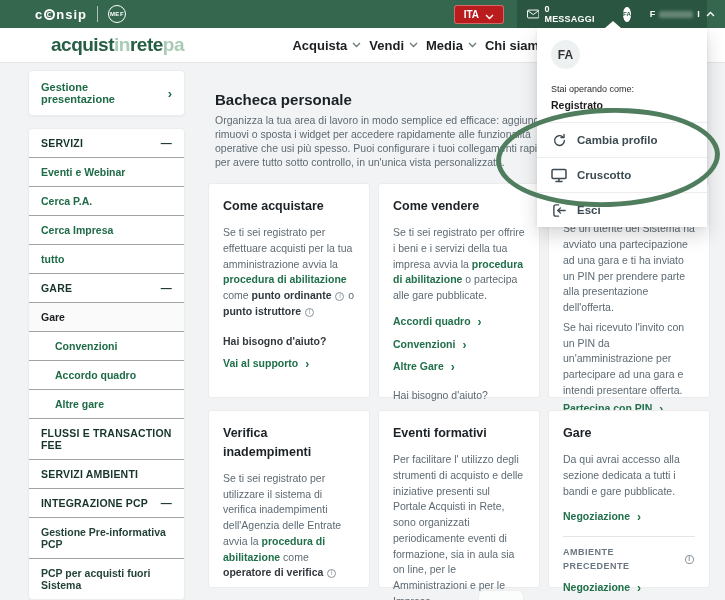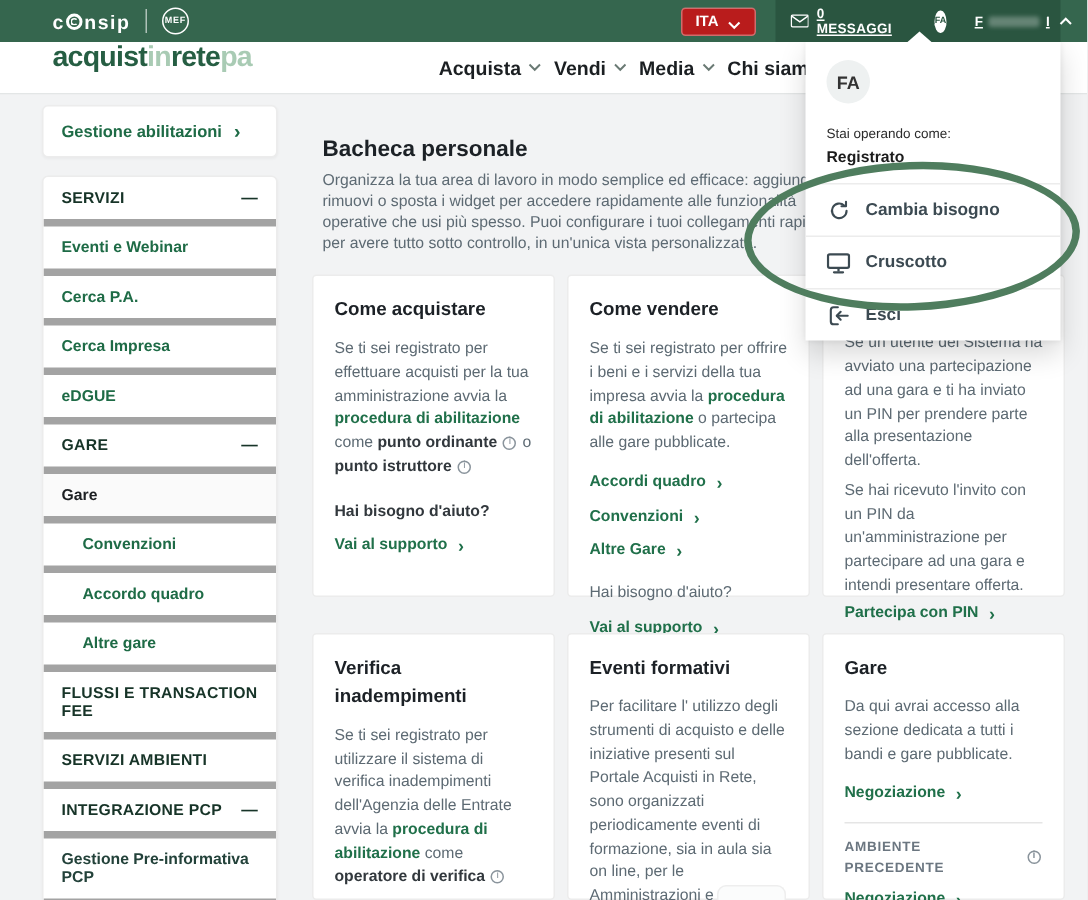--- a/index.html
+++ b/index.html
@@ -22,70 +22,70 @@
     border-radius:50%; border-right-color:transparent; }
   .top-divider { width:1px; height:16px; background:rgba(255,255,255,.6); margin:0 10px; }
   .mef { width:18px; height:18px; border:1px solid #fff; border-radius:50%;
     color:#fff; font-size:6px; font-weight:bold; display:flex; align-items:center;
     justify-content:center; letter-spacing:.5px; }
   .top-spacer { flex:1; }
   .lang-btn { background:#b91c1c; border:1px solid rgba(255,255,255,.35);
     border-radius:3px; color:#fff; font-size:10px; font-weight:bold;
     padding:3px 9px; display:flex; align-items:flex-end; gap:6px; margin-right:13px; cursor:pointer; }
   .top-user-panel { background:#2A5540; height:28px; width:190px; margin-right:18px;
-    display:flex; align-items:center; padding:0 10px; color:#fff; gap:19px;text-decoration:underline; }
+    display:flex; align-items:center; padding:0 10px; color:#fff; gap:19px; }
   .msg-group { display:flex; align-items:center; gap:5px; cursor:pointer; }
   .msg-label { font-size:9px; font-weight:bold; letter-spacing:.2px; }
   .avatar-sm { width:15px; height:15px; border-radius:50%; background:#fff;
     color:#2A5540; font-size:6px; font-weight:bold; display:flex;
     align-items:center; justify-content:center; margin-left:8px; }
   .user-name { font-size:9px; font-weight:bold; display:flex; align-items:center; gap:2px; cursor:pointer; }
   .redacted { display:inline-block; width:34px; height:7px; margin:0 2px;
     background:rgba(255,255,255,.28); filter:blur(1.5px); border-radius:2px; }
   .caret-up { position:absolute; bottom:0; left:605px; width:0; height:0;
     border-left:8px solid transparent; border-right:8px solid transparent;
     border-bottom:7px solid #ffffff; z-index:60; }
 
   
   .navbar { position:relative; height:35px; background:#fff; display:flex;
-    padding-left:35px; border-bottom:1px solid #e3e6e6; z-index:10; }
+    align-items:center; padding-left:51px; border-bottom:1px solid #e3e6e6; z-index:10; }
   .brand { font-size:19px; font-weight:bold; letter-spacing:-.5px; cursor:pointer; }
   .brand .dark { color:#265E43; }
   .brand .light { color:#A9CBB4; }
   .nav-menu { margin-left:auto; margin-right:178px; display:flex; gap:8px; align-items:center; }
   .nav-item { font-size:13px; font-weight:bold; color:#1B1F22; display:flex;
     align-items:center; gap:5px; cursor:pointer; white-space:nowrap; }
 
   
   .content { position:absolute; top:63px; left:0; right:0; bottom:0; }
 
   
   .sidebar { position:absolute; left:28px; top:7px; width:157px; }
   .side-card { background:#fff; border:1px solid #ececec; border-radius:4px;
     box-shadow:0 1px 2px rgba(0,0,0,.04); overflow:hidden; }
   .side-top { padding:10px 12px; color:#1E6B46; font-size:11px; font-weight:bold;
     display:flex; align-items:center; gap:8px; cursor:pointer; }
   .side-menu { margin-top:12px; }
-  .side-row { padding:8px 12px; border-top:5px solid #a3a3a3; font-size:10.5px;
+  .side-row { padding:8px 12px; border-top:1px solid #a3a3a3; font-size:10.5px;
     cursor:pointer; display:flex; align-items:center; justify-content:space-between; }
   .side-row:first-child { border-top:none; }
   .side-header { font-weight:bold; color:#173428; letter-spacing:.2px; font-size:10.5px; }
   .side-item { color:#1E6B46; font-weight:bold; }
   .side-item-dark { color:#23423A; font-weight:bold; }
   .side-sub { padding-left:26px; color:#1E6B46; font-weight:bold; }
   .side-active { color:#1c1f22; font-weight:bold; background:#fafafa; }
   .collapse-glyph { color:#173428; font-weight:bold; font-size:11px; }
   .chev-green { color:#1E6B46; font-size:13px; font-weight:bold; line-height:1; }
 
   
   .main { position:absolute; left:208px; top:0; width:505px; }
   .page-title { margin:28px 0 6px 7px; font-size:15px; font-weight:bold; color:#1C2126; }
   .intro { margin:0 0 14px 7px; width:347px; font-size:10.5px; line-height:1.32;
     color:#5D6A73; }
-  .cards { display:grid; grid-template-columns:repeat(3,162px); gap:24px 8px; }
+  .cards { display:grid; grid-template-columns:repeat(3,162px); gap:12px 8px; }
   .card { background:#fff; border:1px solid #ececec; border-radius:3px;
     padding:13px 14px; font-size:10.5px; color:#5D6A73; line-height:1.5; }
   .card.r1 { height:215px; }
   .card.r2 { height:178px; }
   .card.pad-top { padding-top:37px; }
   .card-title { font-size:12.5px; font-weight:bold; color:#1C2126; margin-bottom:9px; }
   .green-link { color:#20704A; font-weight:bold; cursor:pointer; }
   .bold-dark { color:#32383D; font-weight:bold; }
   .info-i { display:inline-flex; width:9px; height:9px; border:1px solid #8A949C;
     border-radius:50%; color:#8A949C; font-size:7px; align-items:center;
@@ -194,40 +194,40 @@
       <div class="nav-item">
         <span>Chi siamo</span>
       </div>
     </div>
   </div>
 
   <div class="content">
 
     <div class="sidebar">
       <div class="side-card side-top">
-        <span>Gestione abilitazioni</span>
+        <span>Gestione presentazione</span>
         <span class="chev-green">›</span>
       </div>
 
       <div class="side-card side-menu">
         <div class="side-row side-header">
           <span>SERVIZI</span>
           <span class="collapse-glyph">—</span>
         </div>
         <div class="side-row side-item">
             <span>Eventi e Webinar</span>
           </div>
         <div class="side-row side-item">
             <span>Cerca P.A.</span>
           </div>
         <div class="side-row side-item">
             <span>Cerca Impresa</span>
           </div>
         <div class="side-row side-item">
-            <span>eDGUE</span>
+            <span>tutto</span>
           </div>
         <div class="side-row side-header">
           <span>GARE</span>
           <span class="collapse-glyph">—</span>
         </div>
         <div class="side-row side-active">
             <span>Gare</span>
           </div>
         <div class="side-row side-sub">
             <span>Convenzioni</span>
@@ -352,21 +352,21 @@
     <div class="dd-operating">Stai operando come:</div>
     <div class="dd-role">Registrato</div>
 
     <div class="dd-item">
       <span class="dd-icon">
         <svg class="icon" width="15" height="15" viewBox="0 0 16 16">
             <path d="M13.2 8 A5.2 5.2 0 1 1 11.5 4.2" fill="none" stroke="#3C4A52" stroke-width="1.5" stroke-linecap="round"></path>
             <polyline points="12.8,1.6 12.8,4.8 9.6,4.8" fill="none" stroke="#3C4A52" stroke-width="1.5" stroke-linecap="round" stroke-linejoin="round"></polyline>
           </svg>
       </span>
-      <span>Cambia bisogno</span>
+      <span>Cambia profilo</span>
     </div>
     <div class="dd-item">
       <span class="dd-icon">
         <svg class="icon" width="16" height="15" viewBox="0 0 16 15">
             <rect x="1" y="1.5" width="14" height="9" rx="1.2" fill="none" stroke="#3C4A52" stroke-width="1.5"></rect>
             <line x1="8" y1="10.5" x2="8" y2="13" stroke="#3C4A52" stroke-width="1.5"></line>
             <line x1="5" y1="13.5" x2="11" y2="13.5" stroke="#3C4A52" stroke-width="1.5" stroke-linecap="round"></line>
           </svg>
       </span>
       <span>Cruscotto</span>

